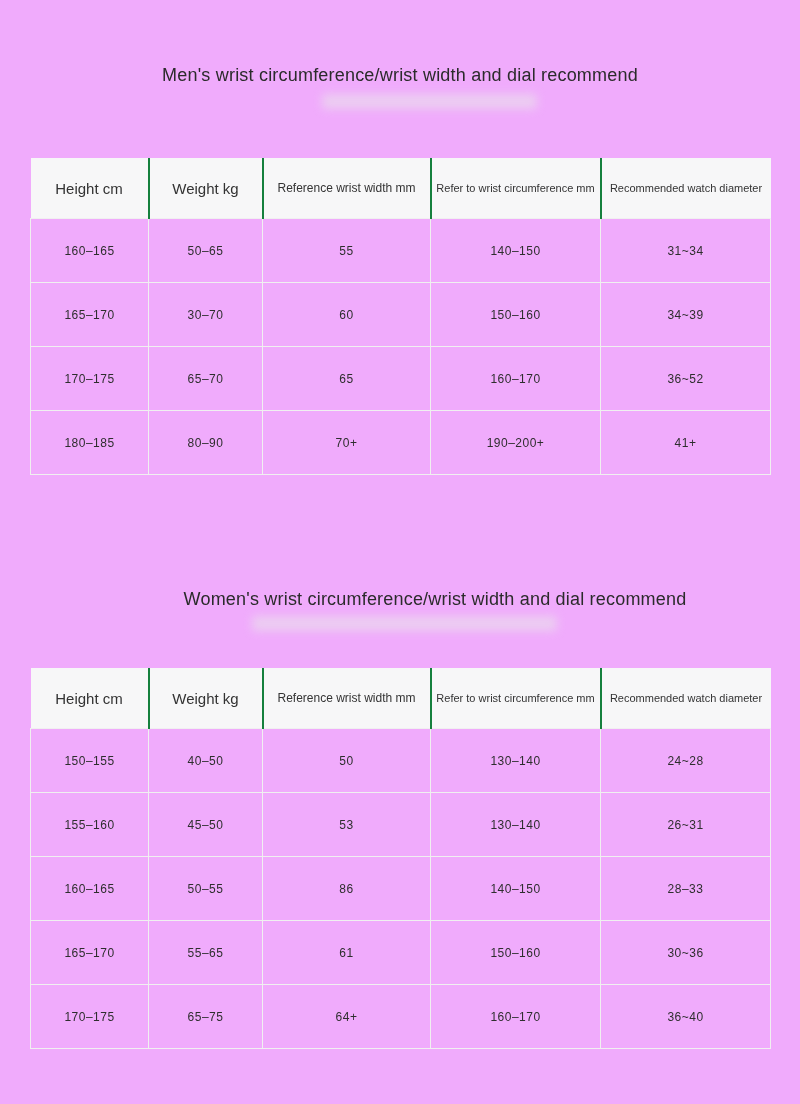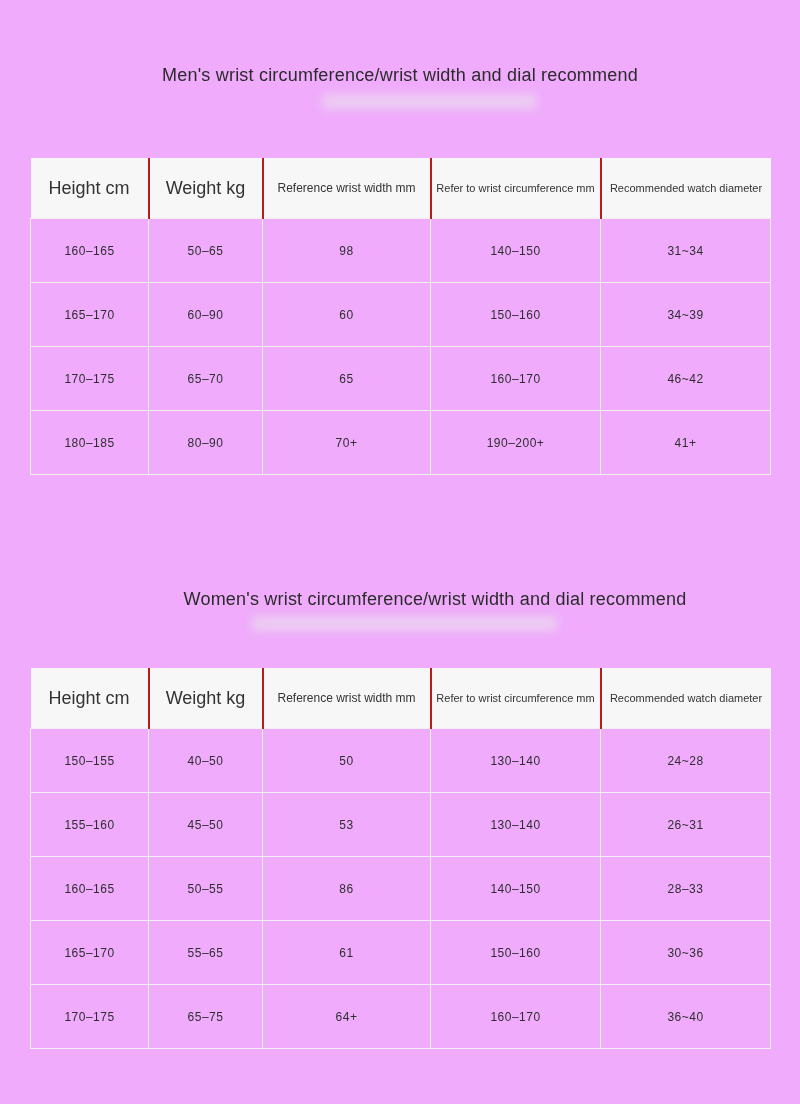--- a/index.html
+++ b/index.html
@@ -48,22 +48,22 @@
   thead th {
     background: #f7f7f8;
     height: 60px;
     font-weight: 400;
     color: #333333;
     text-align: center;
     vertical-align: middle;
     padding: 0 4px;
     border: none;
   }
-  thead th + th { border-left: 2px solid #b91c1c; }
-  thead th.big   { font-size: 18px; }
+  thead th + th { border-left: 2px solid #15803d; }
+  thead th.big   { font-size: 15px; }
   thead th.small { font-size: 11px; margin-left: 44px; }
   thead th.mid   { font-size: 12px; }
   tbody td {
     height: 61px;
     border: 1px solid #f0f0f0;
     text-align: center;
     vertical-align: middle;
     font-size: 12px;
     font-weight: 400;
     color: #2e2e2e;
@@ -93,37 +93,37 @@
             <th class="big">Weight kg</th>
             <th class="mid">Reference wrist width mm</th>
             <th class="small">Refer to wrist circumference mm</th>
             <th class="small">Recommended watch diameter</th>
           </tr>
         </thead>
         <tbody>
           <tr>
             <td>160–165</td>
             <td>50–65</td>
-            <td>98</td>
+            <td>55</td>
             <td>140–150</td>
             <td>31~34</td>
           </tr>
           <tr>
             <td>165–170</td>
-            <td>60–90</td>
+            <td>30–70</td>
             <td>60</td>
             <td>150–160</td>
             <td>34~39</td>
           </tr>
           <tr>
             <td>170–175</td>
             <td>65–70</td>
             <td>65</td>
             <td>160–170</td>
-            <td>46~42</td>
+            <td>36~52</td>
           </tr>
           <tr>
             <td>180–185</td>
             <td>80–90</td>
             <td>70+</td>
             <td>190–200+</td>
             <td>41+</td>
           </tr>
         </tbody>
       </table>

